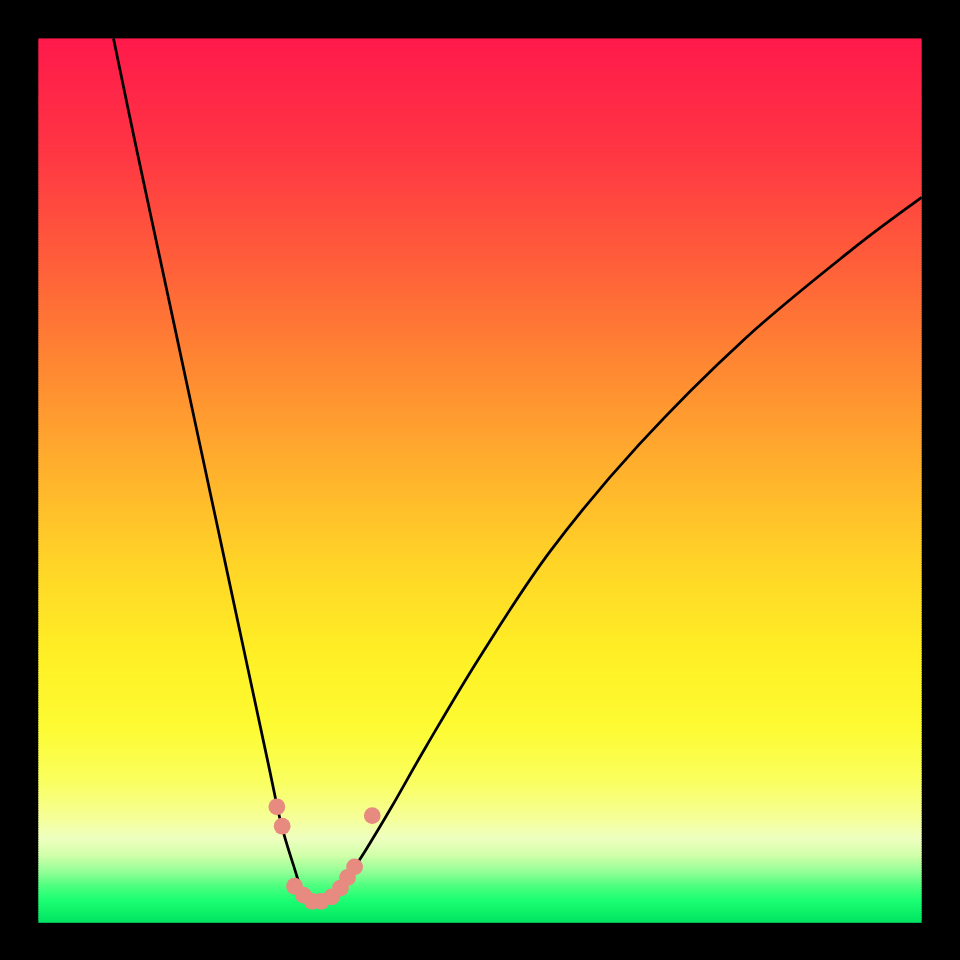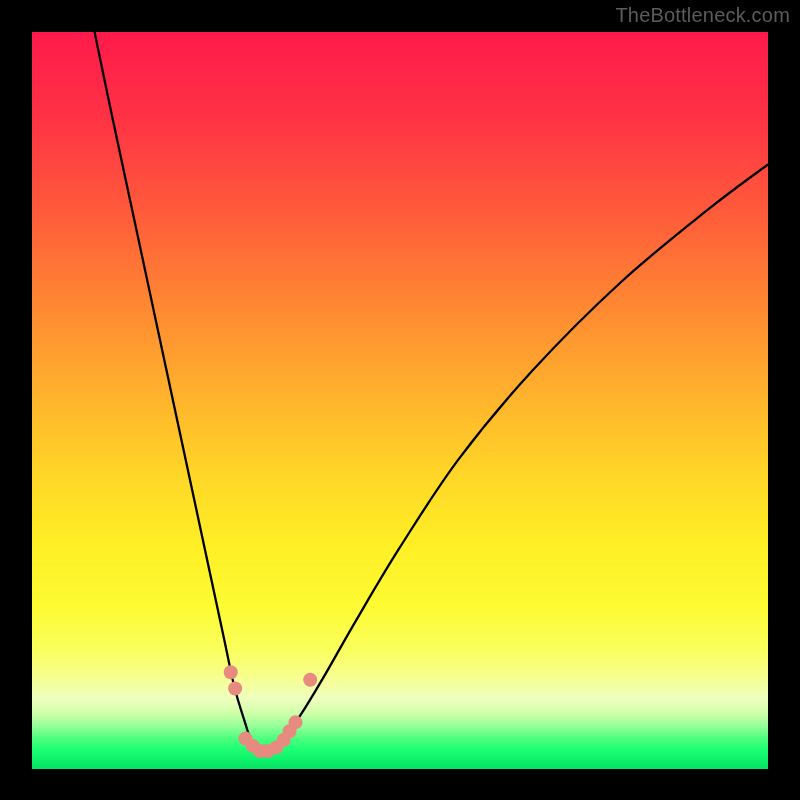--- a/index.html
+++ b/index.html
@@ -59,21 +59,20 @@
   }
   .marker {
     fill: #e78a80;
     stroke: none;
   }
 </style>
 </head>
 <body>
 
 <div class="frame">
-  <div class="watermark">TheBottleneck.com</div>
 
   <div class="plot" id="plot">
       <div class="gradient-zone" style="top: 0px; height: 3px; background: rgb(255, 26, 75);"></div>
       <div class="gradient-zone" style="top: 2px; height: 3px; background: rgb(255, 27, 75);"></div>
       <div class="gradient-zone" style="top: 4px; height: 3px; background: rgb(255, 27, 75);"></div>
       <div class="gradient-zone" style="top: 6px; height: 3px; background: rgb(255, 28, 75);"></div>
       <div class="gradient-zone" style="top: 8px; height: 3px; background: rgb(255, 28, 74);"></div>
       <div class="gradient-zone" style="top: 10px; height: 3px; background: rgb(255, 29, 74);"></div>
       <div class="gradient-zone" style="top: 12px; height: 3px; background: rgb(255, 30, 74);"></div>
       <div class="gradient-zone" style="top: 14px; height: 3px; background: rgb(255, 30, 74);"></div>

